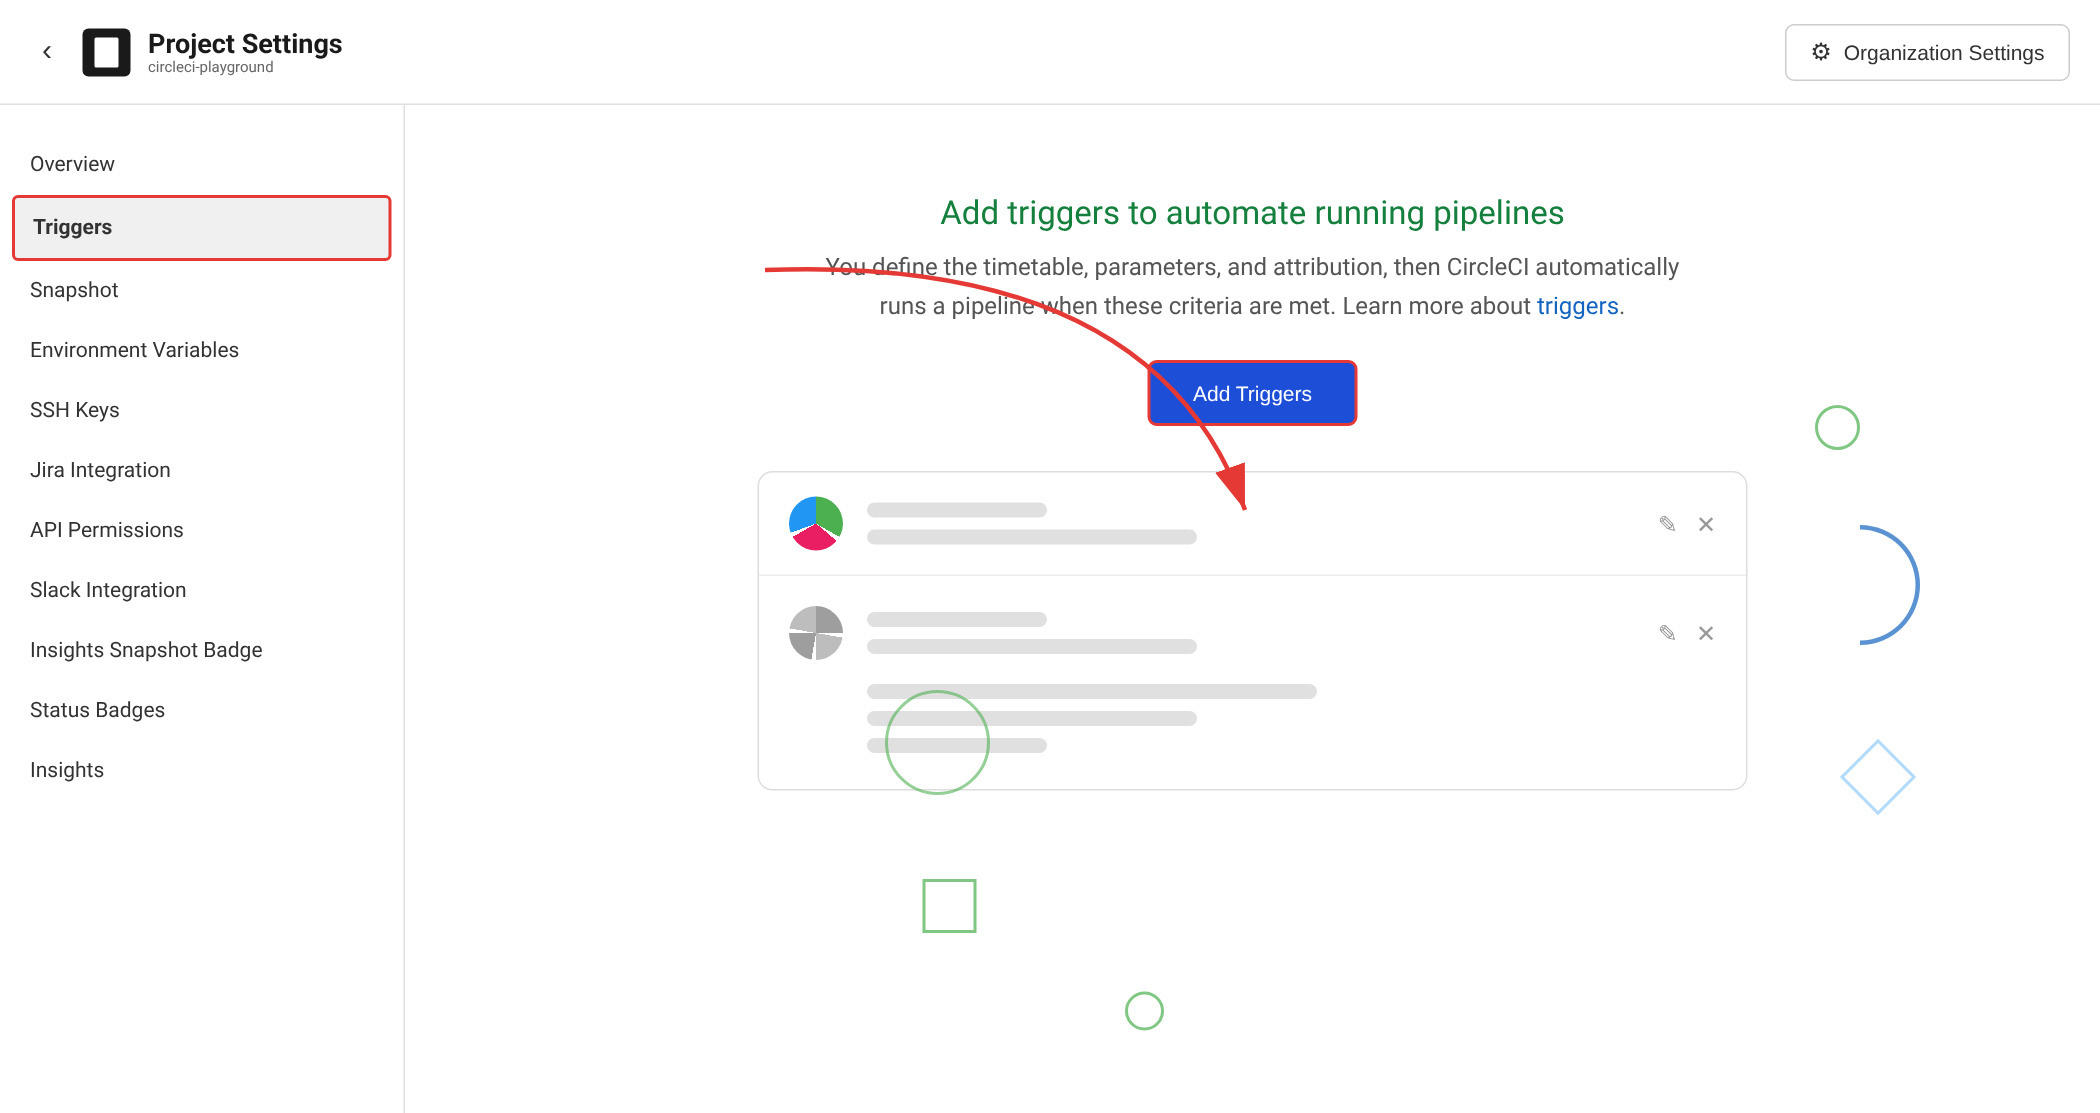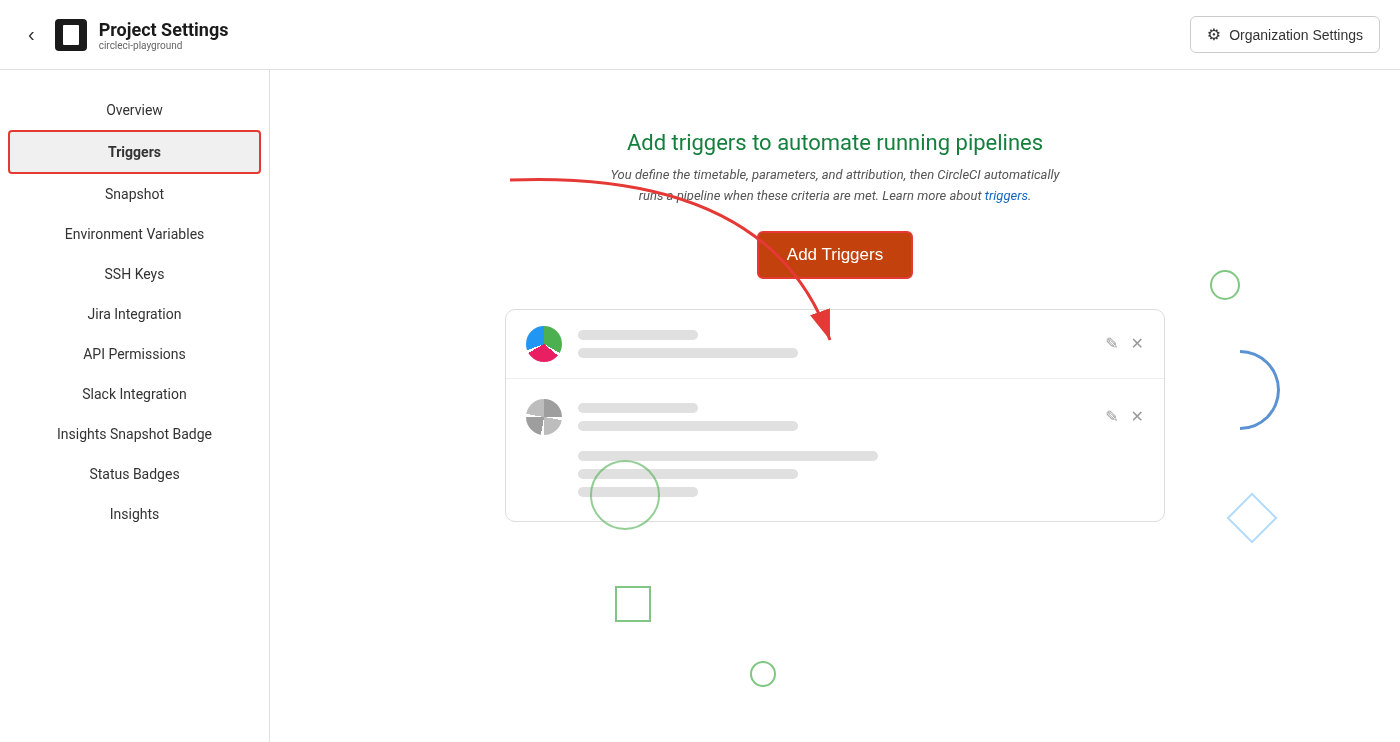--- a/index.html
+++ b/index.html
@@ -77,21 +77,20 @@
       height: calc(742px - 70px);
     }
 
     
     .sidebar {
       width: 270px;
       border-right: 1px solid #e0e0e0;
       padding: 20px 0;
       flex-shrink: 0;
       overflow-y: auto;
-      text-align: center;
     }
     .sidebar-item {
       padding: 12px 20px;
       font-size: 14px;
       color: #333;
       cursor: pointer;
       display: block;
     }
     .sidebar-item.active {
       background: #f0f0f0;
@@ -119,37 +118,36 @@
       max-width: 600px;
       margin: 0 auto;
     }
     .main-heading {
       font-size: 22px;
       font-weight: 400;
       color: #15803d;
       margin-bottom: 10px;
     }
     .main-description {
-      font-size: 13px;
+      font-size: 16px;
       color: #555;
       line-height: 1.6;
       margin-bottom: 24px;
-      font-style: italic;
     }
     .main-description a {
       color: #1565c0;
       text-decoration: none;
     }
     .add-triggers-btn {
-      background: #c2410c;
+      background: #1d4ed8;
       color: #fff;
       border: none;
       border-radius: 6px;
       padding: 12px 28px;
-      font-size: 17px;
+      font-size: 14px;
       cursor: pointer;
       font-weight: 500;
       border: 2px solid #e53935;
     }
 
     
     .preview-card {
       margin-top: 30px;
       background: #fff;
       border: 1px solid #ddd;

